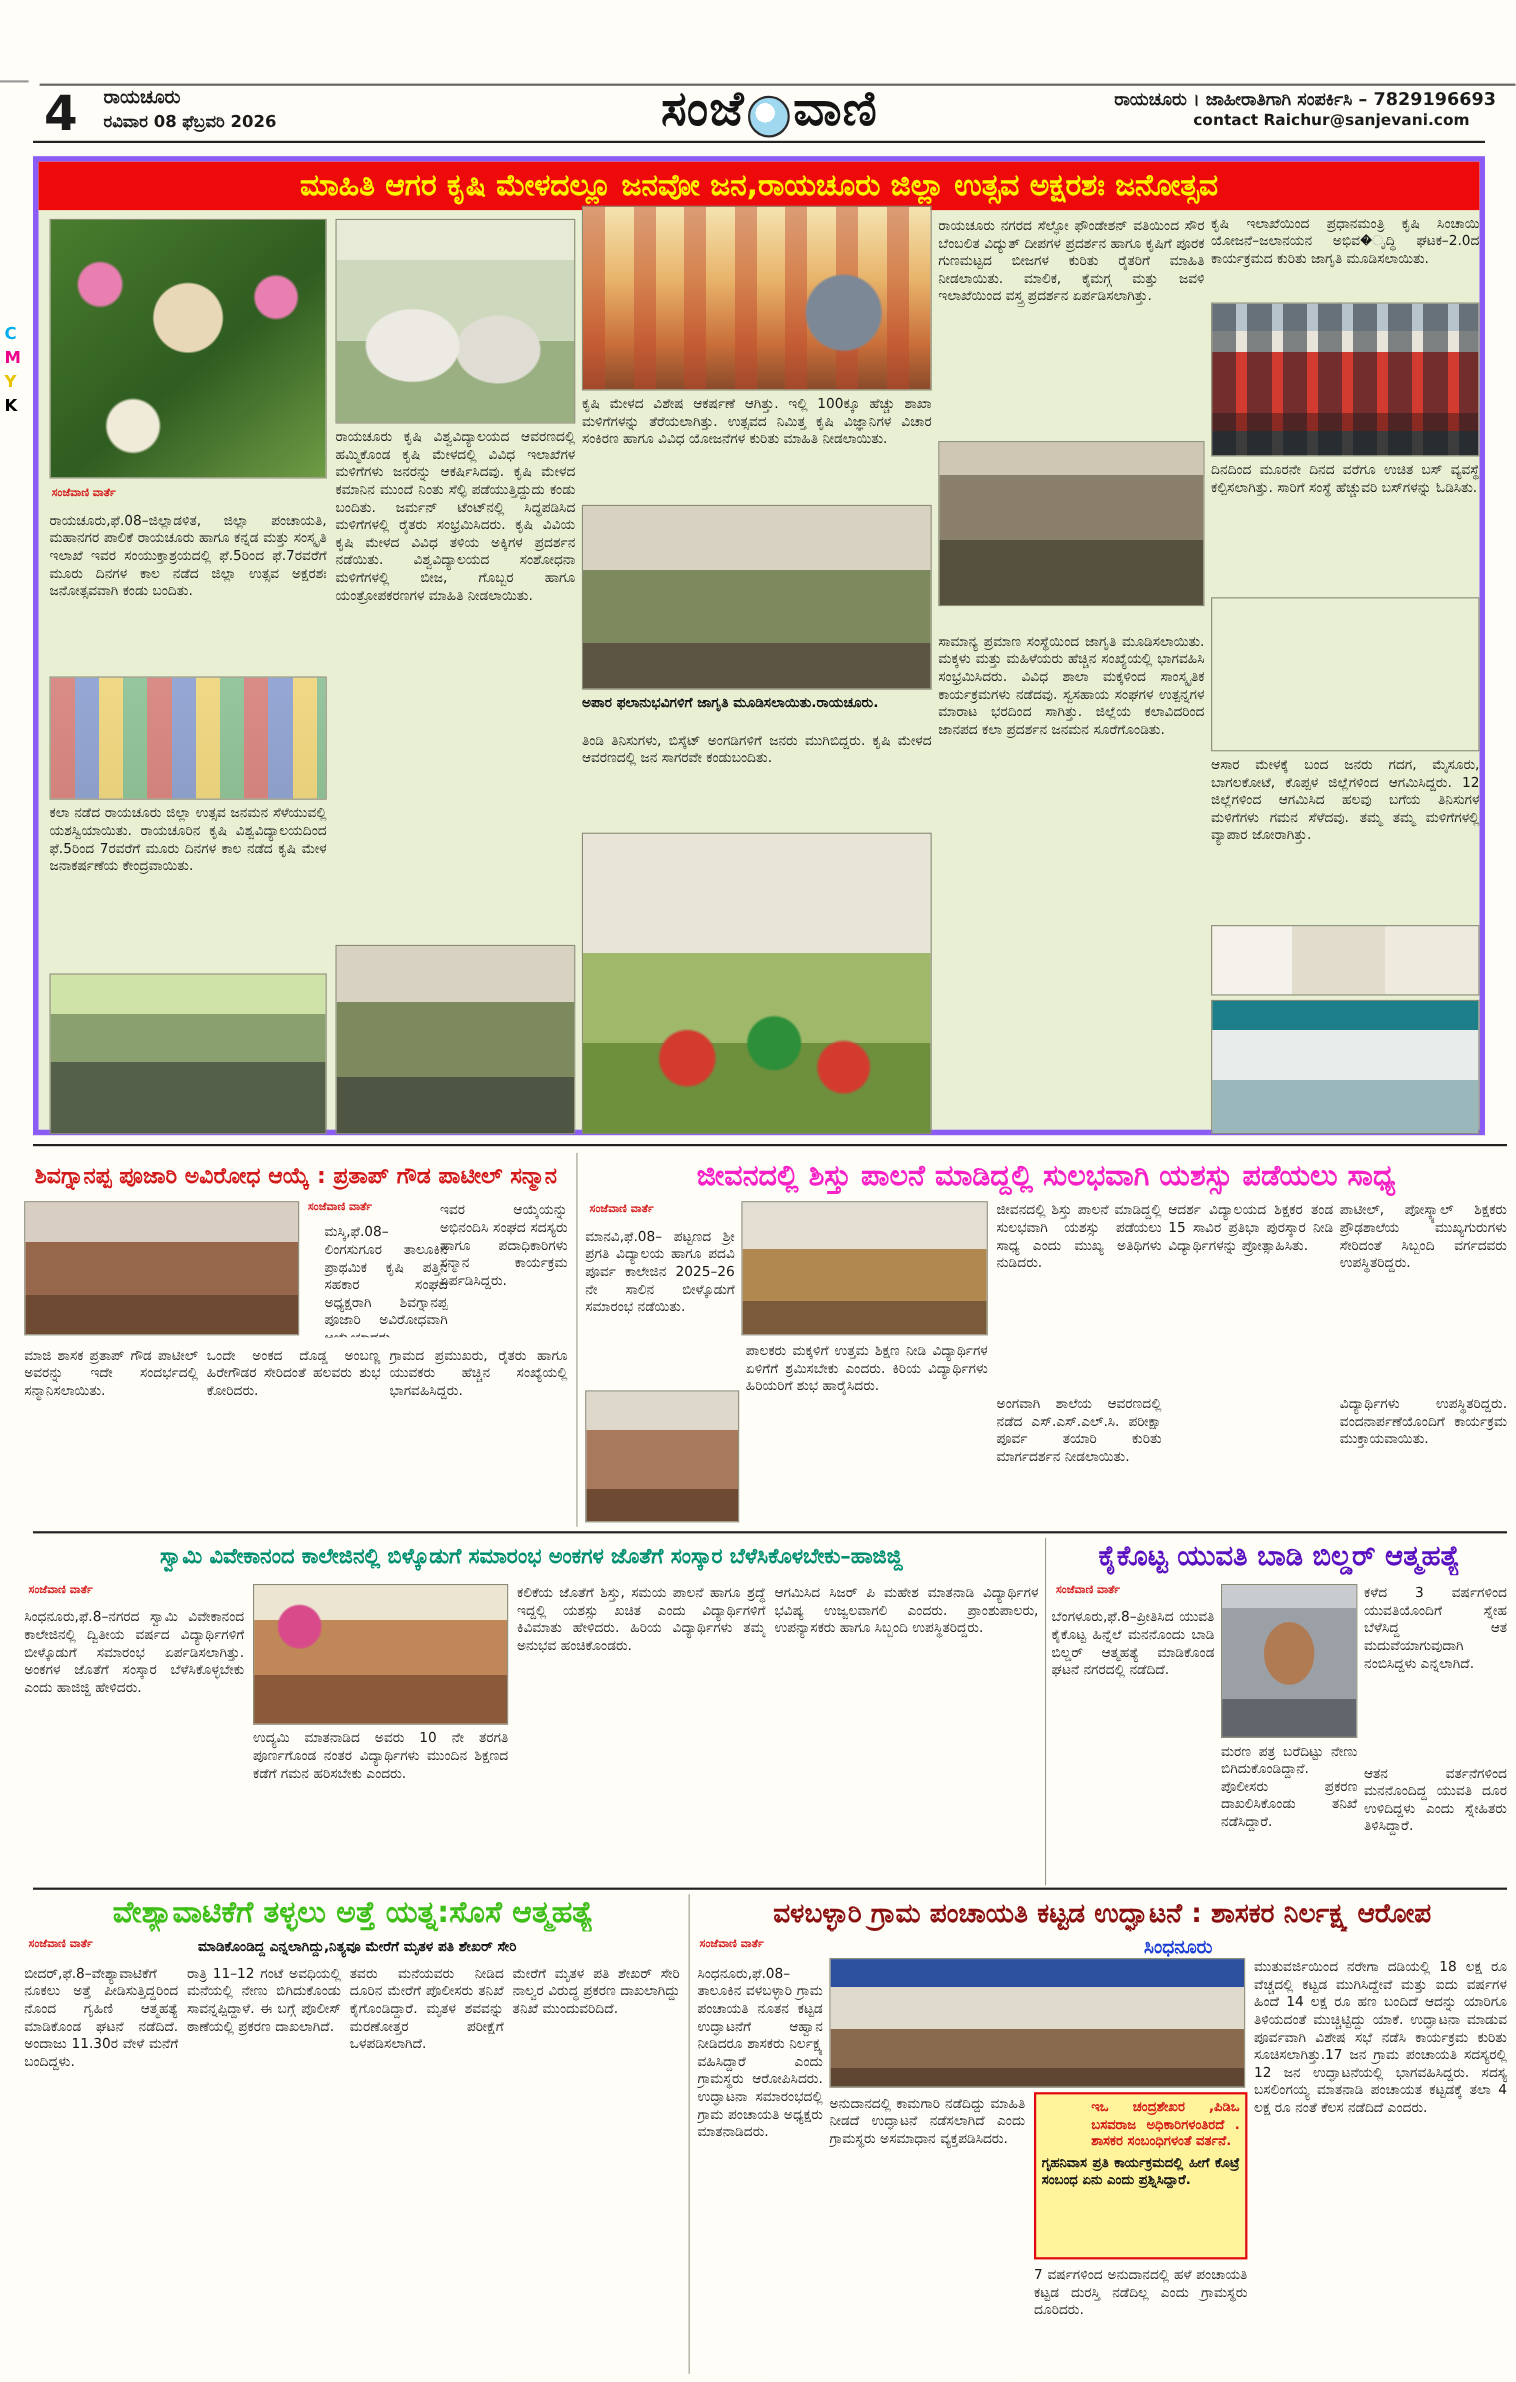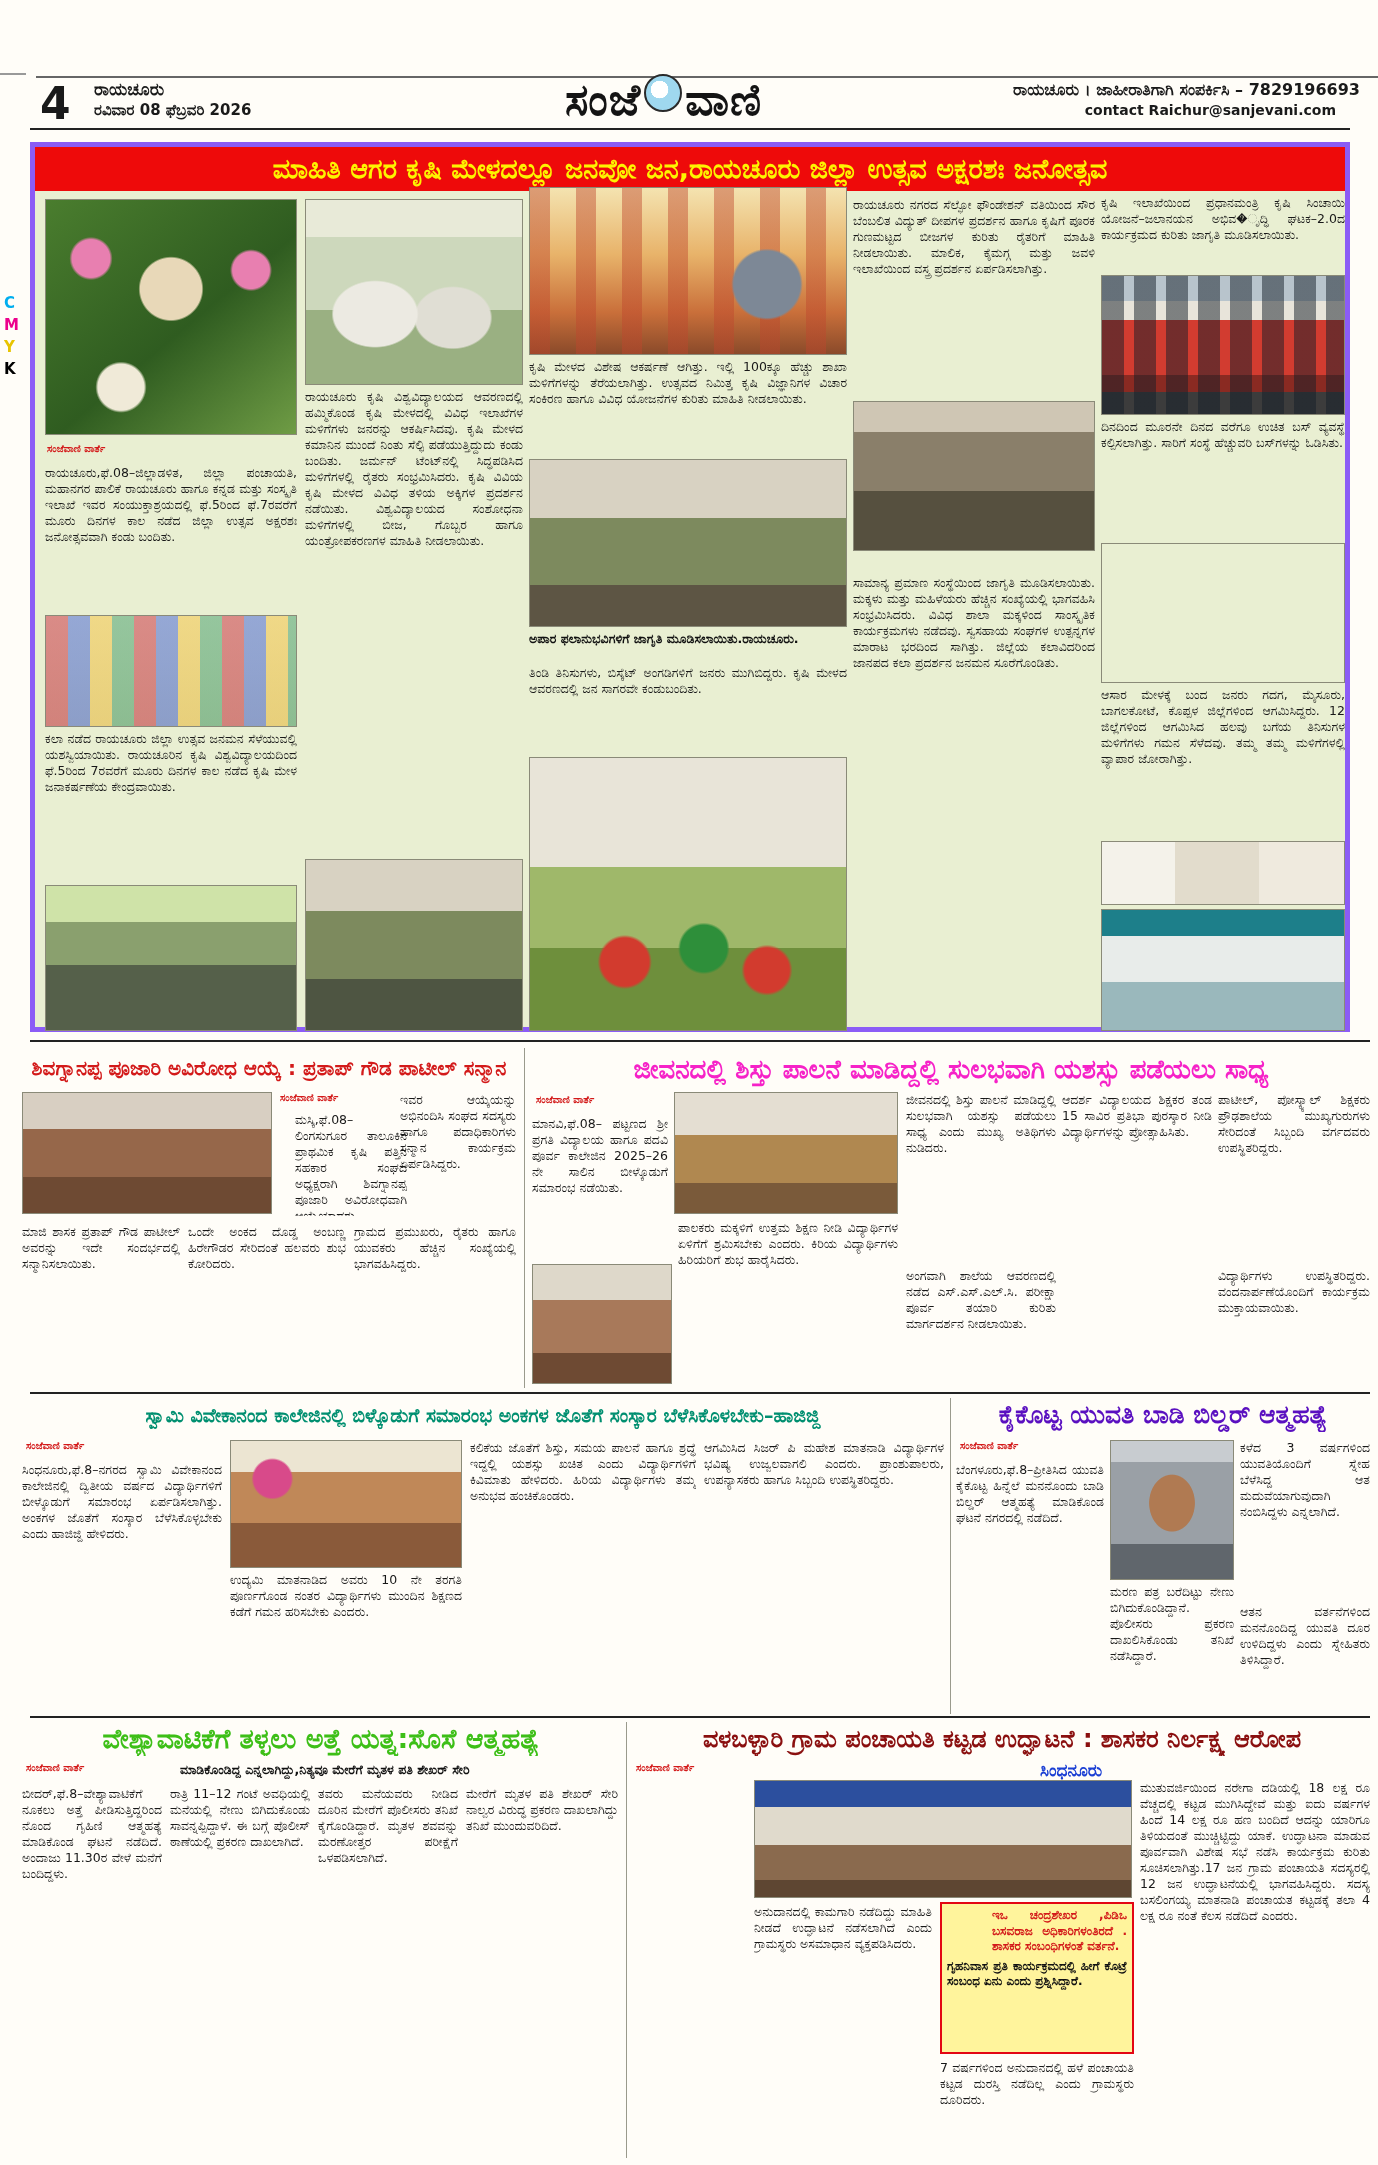--- a/index.html
+++ b/index.html
@@ -11,21 +11,21 @@
   .byline{font-size:10px;font-weight:bold;color:#d31a1a;white-space:nowrap;}
   .photo{border:1px solid #8a8a78;}
   .hl{font-weight:bold;text-align:center;white-space:nowrap;overflow:hidden;}
   .rule-h{background:#222;}
   .rule-v{background:#9a9a8c;width:1px;}
   .mark{left:4px;font-weight:bold;font-size:15px;line-height:1;}
   
   .pagenum{font-size:44px;font-weight:bold;line-height:1;}
   .edname{font-size:17px;font-weight:bold;line-height:1.1;}
   .eddate{font-size:15px;font-weight:bold;line-height:1.1;}
-  .logo{font-size:44px;font-weight:900;color:#141414;letter-spacing:1px;display:flex;align-items:flex-start;}
+  .logo{font-size:44px;font-weight:900;color:#141414;letter-spacing:1px;display:flex;align-items:flex-end;margin-left:36px;}
   .dove{display:inline-block;width:34px;height:34px;border-radius:50%;margin:0 3px;
         background:radial-gradient(circle at 40% 40%, #ffffff 0 30%, #9fd8ef 31% 100%);
         border:2px solid #2a2a2a;}
   .contact1{font-size:16px;font-weight:bold;text-align:right;}
   .contact2{font-size:14px;font-weight:bold;text-align:right;}
   
   #mainbox{border:5px solid #8b5cf6;background:#e9efd2;}
   #mainbanner{background:#ee0a0a;color:#fdf400;font-size:27px;font-weight:bold;
               text-align:center;line-height:44px;white-space:nowrap;overflow:hidden;}
   .ybox{background:#fff49c;border:2px solid #e30613;padding:4px 5px;}
@@ -175,20 +175,21 @@
   <div class="abs hl" style="left:22px;top:1722px;width:598px;height:34px;font-size:27px;line-height:34px;color:#3dbf17;">ವೇಶ್ಯಾವಾಟಿಕೆಗೆ ತಳ್ಳಲು ಅತ್ತೆ ಯತ್ನ:ಸೊಸೆ ಆತ್ಮಹತ್ಯೆ</div>
   <div class="abs byline" style="left:26px;top:1762px;">ಸಂಜೆವಾಣಿ ವಾರ್ತೆ</div>
   <div class="abs cap" style="left:180px;top:1762px;width:440px;height:18px;font-size:12.5px;white-space:nowrap;">ಮಾಡಿಕೊಂಡಿದ್ದ ಎನ್ನಲಾಗಿದ್ದು,ನಿತ್ಯವೂ   ಮೇರೆಗೆ ಮೃತಳ ಪತಿ ಶೇಖರ್ ಸೇರಿ</div>
   <div class="abs txt" style="left:22px;top:1786px;width:140px;height:372px;">ಬೀದರ್,ಫೆ.8–ವೇಶ್ಯಾವಾಟಿಕೆಗೆ ನೂಕಲು ಅತ್ತೆ ಪೀಡಿಸುತ್ತಿದ್ದರಿಂದ ನೊಂದ ಗೃಹಿಣಿ ಆತ್ಮಹತ್ಯೆ ಮಾಡಿಕೊಂಡ ಘಟನೆ ನಡೆದಿದೆ. ಅಂದಾಜು 11.30ರ ವೇಳೆ ಮನೆಗೆ ಬಂದಿದ್ದಳು.</div>
   <div class="abs txt" style="left:170px;top:1786px;width:140px;height:372px;">ರಾತ್ರಿ 11–12 ಗಂಟೆ ಅವಧಿಯಲ್ಲಿ ಮನೆಯಲ್ಲಿ ನೇಣು ಬಿಗಿದುಕೊಂಡು ಸಾವನ್ನಪ್ಪಿದ್ದಾಳೆ. ಈ ಬಗ್ಗೆ ಪೊಲೀಸ್ ಠಾಣೆಯಲ್ಲಿ ಪ್ರಕರಣ ದಾಖಲಾಗಿದೆ.</div>
   <div class="abs txt" style="left:318px;top:1786px;width:140px;height:372px;">ತವರು ಮನೆಯವರು ನೀಡಿದ ದೂರಿನ ಮೇರೆಗೆ ಪೊಲೀಸರು ತನಿಖೆ ಕೈಗೊಂಡಿದ್ದಾರೆ. ಮೃತಳ ಶವವನ್ನು ಮರಣೋತ್ತರ ಪರೀಕ್ಷೆಗೆ ಒಳಪಡಿಸಲಾಗಿದೆ.</div>
   <div class="abs txt" style="left:466px;top:1786px;width:152px;height:372px;">ಮೇರೆಗೆ ಮೃತಳ ಪತಿ ಶೇಖರ್ ಸೇರಿ ನಾಲ್ವರ ವಿರುದ್ಧ ಪ್ರಕರಣ ದಾಖಲಾಗಿದ್ದು ತನಿಖೆ ಮುಂದುವರಿದಿದೆ.</div>
 
   <div class="abs hl" style="left:634px;top:1722px;width:736px;height:34px;font-size:24px;line-height:34px;color:#8a0f0f;">ವಳಬಳ್ಳಾರಿ ಗ್ರಾಮ ಪಂಚಾಯತಿ ಕಟ್ಟಡ ಉದ್ಘಾಟನೆ : ಶಾಸಕರ ನಿರ್ಲಕ್ಷ್ಯ ಆರೋಪ</div>
   <div class="abs byline" style="left:636px;top:1762px;">ಸಂಜೆವಾಣಿ ವಾರ್ತೆ</div>
+  <div class="abs txt" style="left:634px;top:1786px;width:114px;height:372px;">ಸಿಂಧನೂರು,ಫೆ.08– ತಾಲೂಕಿನ ವಳಬಳ್ಳಾರಿ ಗ್ರಾಮ ಪಂಚಾಯತಿ ನೂತನ ಕಟ್ಟಡ ಉದ್ಘಾಟನೆಗೆ ಆಹ್ವಾನ ನೀಡಿದರೂ ಶಾಸಕರು ನಿರ್ಲಕ್ಷ್ಯ ವಹಿಸಿದ್ದಾರೆ ಎಂದು ಗ್ರಾಮಸ್ಥರು ಆರೋಪಿಸಿದರು. ಉದ್ಘಾಟನಾ ಸಮಾರಂಭದಲ್ಲಿ ಗ್ರಾಮ ಪಂಚಾಯತಿ ಅಧ್ಯಕ್ಷರು ಮಾತನಾಡಿದರು.</div>
   <div class="abs photo" style="left:754px;top:1780px;width:378px;height:118px;background:
     linear-gradient(180deg,#2c4f9e 0 22%, #e0dacc 22% 55%, #8a6a4e 55% 85%, #5e4632 85%);"></div>
   <div class="abs town" style="left:1040px;top:1760px;">ಸಿಂಧನೂರು</div>
   <div class="abs txt" style="left:1140px;top:1780px;width:230px;height:378px;">ಮುತುವರ್ಜಿಯಿಂದ ನರೇಗಾ ದಡಿಯಲ್ಲಿ 18 ಲಕ್ಷ ರೂ ವೆಚ್ಚದಲ್ಲಿ ಕಟ್ಟಡ ಮುಗಿಸಿದ್ದೇವೆ ಮತ್ತು ಐದು ವರ್ಷಗಳ ಹಿಂದೆ 14 ಲಕ್ಷ ರೂ ಹಣ ಬಂದಿದೆ ಆದನ್ನು ಯಾರಿಗೂ ತಿಳಿಯದಂತೆ ಮುಚ್ಚಿಟ್ಟಿದ್ದು ಯಾಕೆ. ಉದ್ಘಾಟನಾ ಮಾಡುವ ಪೂರ್ವವಾಗಿ ವಿಶೇಷ ಸಭೆ ನಡೆಸಿ ಕಾರ್ಯಕ್ರಮ ಕುರಿತು ಸೂಚಿಸಲಾಗಿತ್ತು.17 ಜನ ಗ್ರಾಮ ಪಂಚಾಯತಿ ಸದಸ್ಯರಲ್ಲಿ 12 ಜನ ಉದ್ಘಾಟನೆಯಲ್ಲಿ ಭಾಗವಹಿಸಿದ್ದರು. ಸದಸ್ಯ ಬಸಲಿಂಗಯ್ಯ ಮಾತನಾಡಿ ಪಂಚಾಯತ ಕಟ್ಟಡಕ್ಕೆ ತಲಾ 4 ಲಕ್ಷ ರೂ ನಂತೆ ಕೆಲಸ ನಡೆದಿದೆ ಎಂದರು.</div>
   <div class="abs txt" style="left:754px;top:1904px;width:178px;height:254px;">ಅನುದಾನದಲ್ಲಿ ಕಾಮಗಾರಿ ನಡೆದಿದ್ದು ಮಾಹಿತಿ ನೀಡದೆ ಉದ್ಘಾಟನೆ ನಡೆಸಲಾಗಿದೆ ಎಂದು ಗ್ರಾಮಸ್ಥರು ಅಸಮಾಧಾನ ವ್ಯಕ್ತಪಡಿಸಿದರು.</div>
   <div class="abs ybox" style="left:940px;top:1902px;width:194px;height:152px;">
     <div class="red">ಇಒ ಚಂದ್ರಶೇಖರ ,ಪಿಡಿಒ ಬಸವರಾಜ ಅಧಿಕಾರಿಗಳಂತಿರದೆ . ಶಾಸಕರ ಸಂಬಂಧಿಗಳಂತೆ ವರ್ತನೆ.</div>
     <div class="blk">ಗೃಹನಿವಾಸ ಪ್ರತಿ ಕಾರ್ಯಕ್ರಮದಲ್ಲಿ ಹೀಗೆ ಕೊಟ್ರೆ ಸಂಬಂಧ ಏನು ಎಂದು ಪ್ರಶ್ನಿಸಿದ್ದಾರೆ.</div>
   </div>
   <div class="abs txt" style="left:940px;top:2060px;width:194px;height:98px;">7 ವರ್ಷಗಳಿಂದ ಅನುದಾನದಲ್ಲಿ ಹಳೆ ಪಂಚಾಯತಿ ಕಟ್ಟಡ ದುರಸ್ತಿ ನಡೆದಿಲ್ಲ ಎಂದು ಗ್ರಾಮಸ್ಥರು ದೂರಿದರು.</div>

